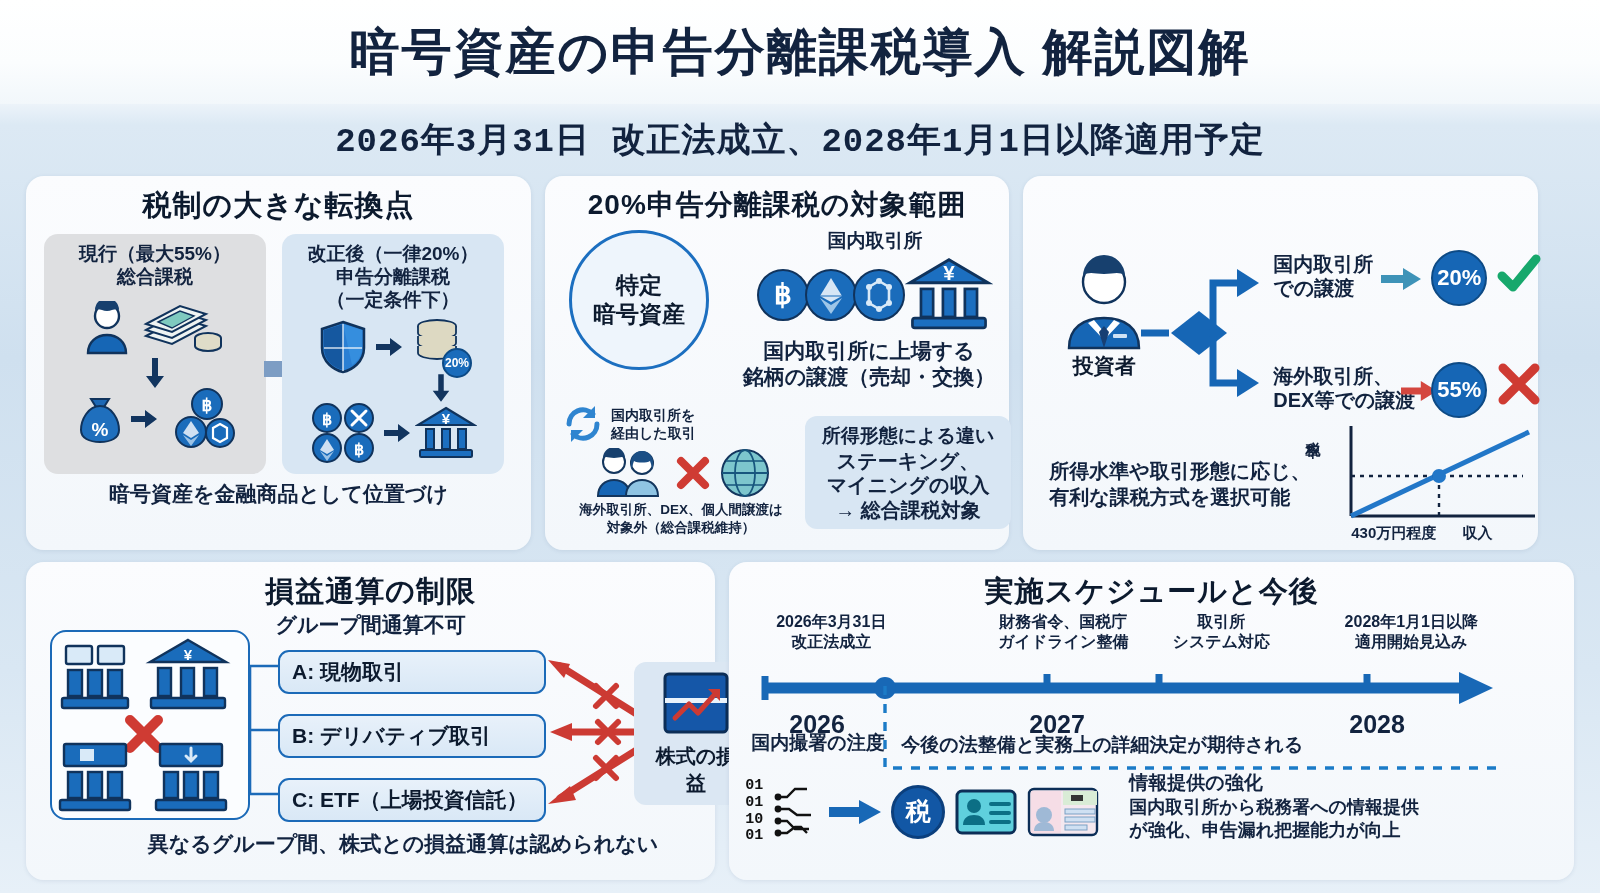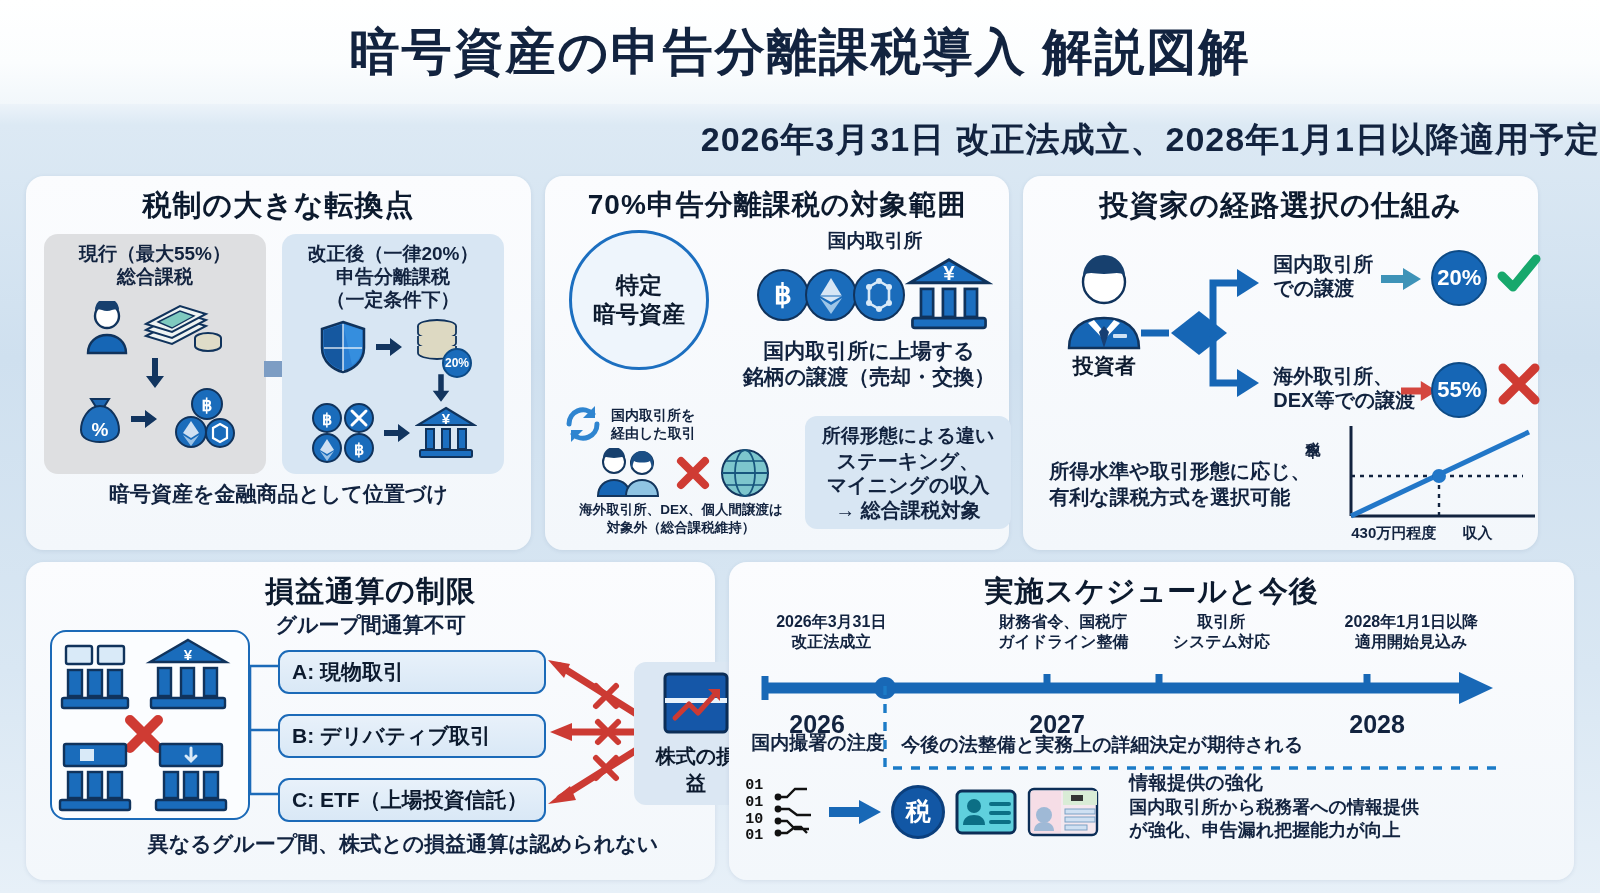--- a/index.html
+++ b/index.html
@@ -12,21 +12,21 @@
   }
   .title-band {
     height:104px; width:100%;
     background: linear-gradient(180deg,#ffffff 0%,#fbfdfe 60%,#f2f7fb 100%);
     display:flex; align-items:center; justify-content:center;
   }
   .main-title {
     font-size:50px; font-weight:bold; letter-spacing:2px;
     color:#12233f; text-shadow:0 1px 0 #ffffff;
   }
-  .subtitle-band { height:72px; display:flex; align-items:center; justify-content:flex-end; }
+  .subtitle-band { height:72px; display:flex; align-items:center; justify-content:center;font-family:Liberation Mono, monospace; }
   .subtitle { font-size:34px; font-weight:bold; color:#12233f; letter-spacing:1px; }
 
   .grid-top {
     position:absolute; top:176px; left:0; width:1564px; height:374px;
     display:flex; gap:14px; padding:0 26px;
   }
   .grid-bottom {
     position:absolute; top:562px; left:0; width:1600px; height:318px;
     display:flex; gap:14px; padding:0 26px;
   }
@@ -236,21 +236,21 @@
             </g>
           </svg>
         </div>
       </div>
     </div>
 
     <div class="p1-foot">暗号資産を金融商品として位置づけ</div>
   </div>
 
   <div class="panel" id="panel2">
-    <div class="p-title" style="font-size:28px;">70%申告分離課税の対象範囲</div>
+    <div class="p-title" style="font-size:28px;">20%申告分離課税の対象範囲</div>
 
     <div class="abs" style="left:24px;top:54px;">
       <div class="circle-tag">
         <div>
           <div>特定</div>
           <div>暗号資産</div>
         </div>
       </div>
     </div>
 
@@ -332,21 +332,20 @@
 
     <div class="abs p2-note" style="left:260px;top:240px;width:206px;">
       <div class="h">所得形態による違い</div>
       <div class="b">ステーキング、</div>
       <div class="b">マイニングの収入</div>
       <div class="b">→ 総合課税対象</div>
     </div>
   </div>
 
   <div class="panel" id="panel3">
-    <div class="p-title">投資家の経路選択の仕組み</div>
 
     <div class="abs" style="left:26px;top:78px;text-align:center;width:110px;">
       <svg width="82" height="96" viewBox="0 0 82 96">
         <circle cx="41" cy="28" r="21" fill="#fff" stroke="#10335c" stroke-width="2.4"></circle>
         <path d="M20 22a21 21 0 0 1 42 0c-6-5-11-2-21-2s-15-3-21 2z" fill="#17406e"></path>
         <path d="M6 94c0-20 14-30 35-30s35 10 35 30z" fill="#1666b5" stroke="#10335c" stroke-width="2.4"></path>
         <path d="M31 66l10 12 10-12 6 3-16 17-16-17z" fill="#fff"></path>
         <path d="M41 72l5 6-5 16-5-16z" fill="#173f73"></path>
         <rect x="50" y="80" width="14" height="4" rx="1" fill="#cfe2f4"></rect>
       </svg>

